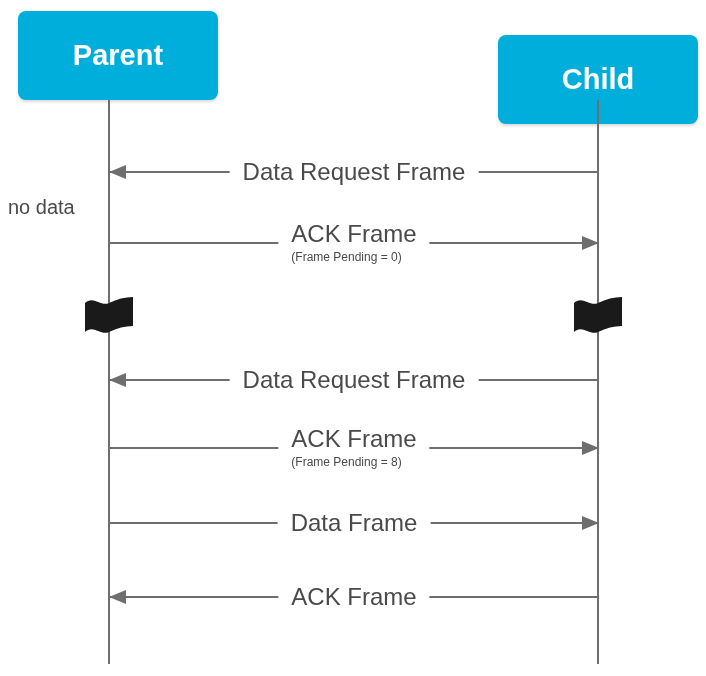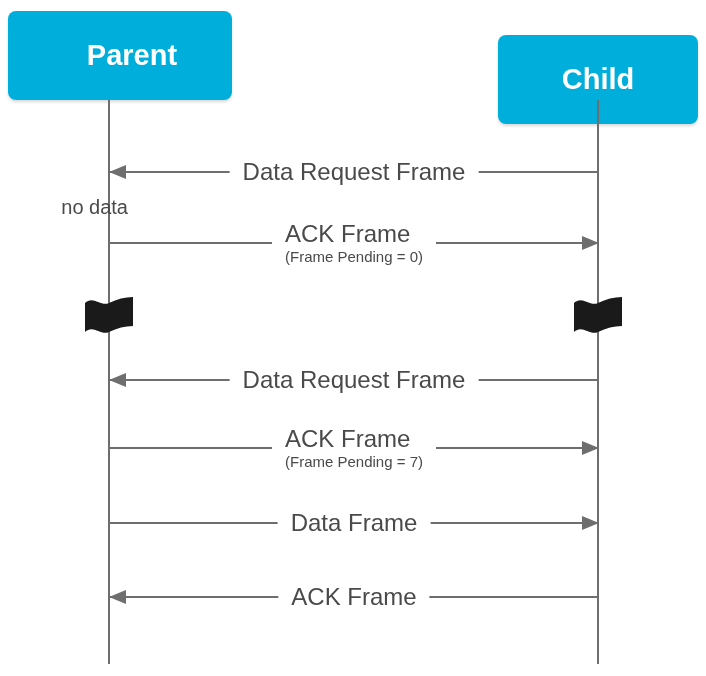--- a/index.html
+++ b/index.html
@@ -19,21 +19,21 @@
     background: #00AEDB;
     border-radius: 8px;
     display: flex;
     align-items: center;
     justify-content: center;
     color: #ffffff;
     font-size: 29px;
     font-weight: 700;
     box-shadow: 0 2px 3px rgba(0,0,0,0.15);
   }
-  .node-parent { left: 8px; padding-left: 24px; }
+  .node-parent { left: 18px; }
   .node-child  { left: 498px; margin-top: 24px; }
   .lifeline {
     position: absolute;
     top: 100px;
     width: 2px;
     height: 564px;
     background: #6E6E6E;
   }
   .lifeline-parent { left: 108px; }
   .lifeline-child  { left: 597px; }
@@ -70,34 +70,34 @@
     text-align: left;
     color: #4A4A4A;
     font-size: 24px;
     line-height: 28px;
   }
   .has-sub .msg-label {
     transform: translateX(-50%);
     top: -23px;
   }
   .msg-sub {
-    font-size: 15px;
+    font-size: 12px;
     line-height: 18px;
     color: #4A4A4A;
   }
   #msg1 { top: 172px; }
   #msg2 { top: 243px; }
   #msg3 { top: 380px; }
   #msg4 { top: 448px; }
   #msg5 { top: 523px; }
   #msg6 { top: 597px; }
   .side-label {
     position: absolute;
-    left: 16px;
-    text-align: right;
+    left: 8px;
+    text-align: left;
     color: #4A4A4A;
     font-size: 20px;
     line-height: 23px;
   }
   #side1 { top: 196px; width: 112px; }
   #side2 { top: 385px; width: 100px; }
   .flag {
     position: absolute;
     width: 48px;
     height: 38px;
@@ -148,21 +148,21 @@
     <div class="msg-line"></div>
     <div class="arrowhead"></div>
     <div class="msg-label">Data Request Frame</div>
   </div>
 
   <div class="message dir-right has-sub" id="msg4">
     <div class="msg-line"></div>
     <div class="arrowhead"></div>
     <div class="msg-label">
       <div>ACK Frame</div>
-      <div class="msg-sub">(Frame Pending = 7)</div>
+      <div class="msg-sub">(Frame Pending = 8)</div>
     </div>
   </div>
 
   <div class="message dir-right" id="msg5">
     <div class="msg-line"></div>
     <div class="arrowhead"></div>
     <div class="msg-label">Data Frame</div>
   </div>
 
   <div class="message dir-left" id="msg6">

